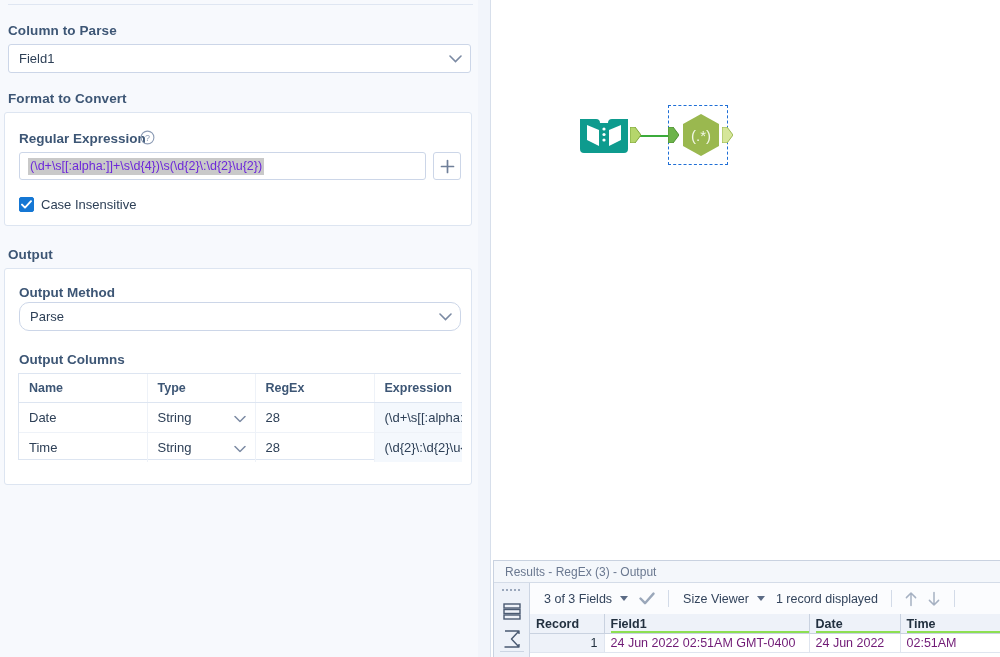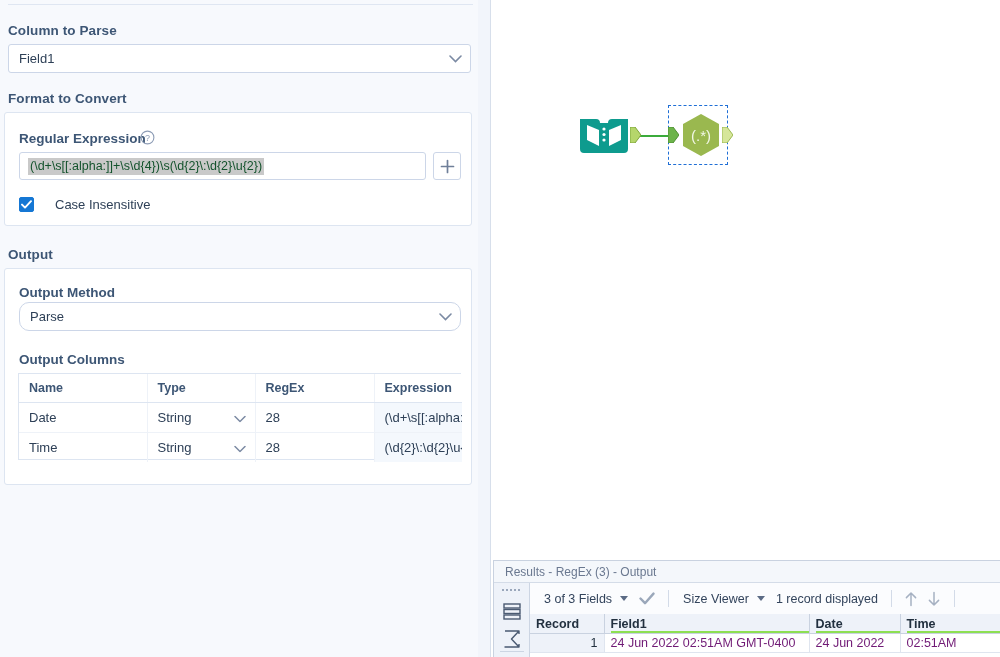--- a/index.html
+++ b/index.html
@@ -56,30 +56,30 @@
   }
 
   .help-icon{position:absolute;width:15px;height:15px;}
 
   .regex-input{
     position:absolute;box-sizing:border-box;
     background:#ffffff;border:1px solid #ccd6e8;border-radius:3px;
     display:flex;align-items:center;
   }
   .regex-text{
-    font-family:"Liberation Sans", sans-serif;font-size:12.5px;color:#14532d;
+    font-family:"Liberation Sans", sans-serif;font-size:12.5px;color:#6d28d9;
     background:#c9c9c9;padding:1px 2px 2px 2px;margin-left:8px;white-space:nowrap;
   }
   .plus-btn{
     position:absolute;box-sizing:border-box;
     background:#ffffff;border:1px solid #ccd6e8;border-radius:3px;
     display:flex;align-items:center;justify-content:center;
   }
 
-  .checkrow{position:absolute;display:flex;align-items:center;gap:21px;}
+  .checkrow{position:absolute;display:flex;align-items:center;gap:7px;}
   .checkbox{
     width:15px;height:15px;background:#1577d4;border:1px solid #1577d4;border-radius:2px;
     display:flex;align-items:center;justify-content:center;box-sizing:border-box;
   }
   .checkrow .cb-label{font-size:13px;color:#2e4057;}
 
   
   .octable{
     position:absolute;box-sizing:border-box;border:1px solid #dde5f1;
     border-collapse:collapse;background:#ffffff;

